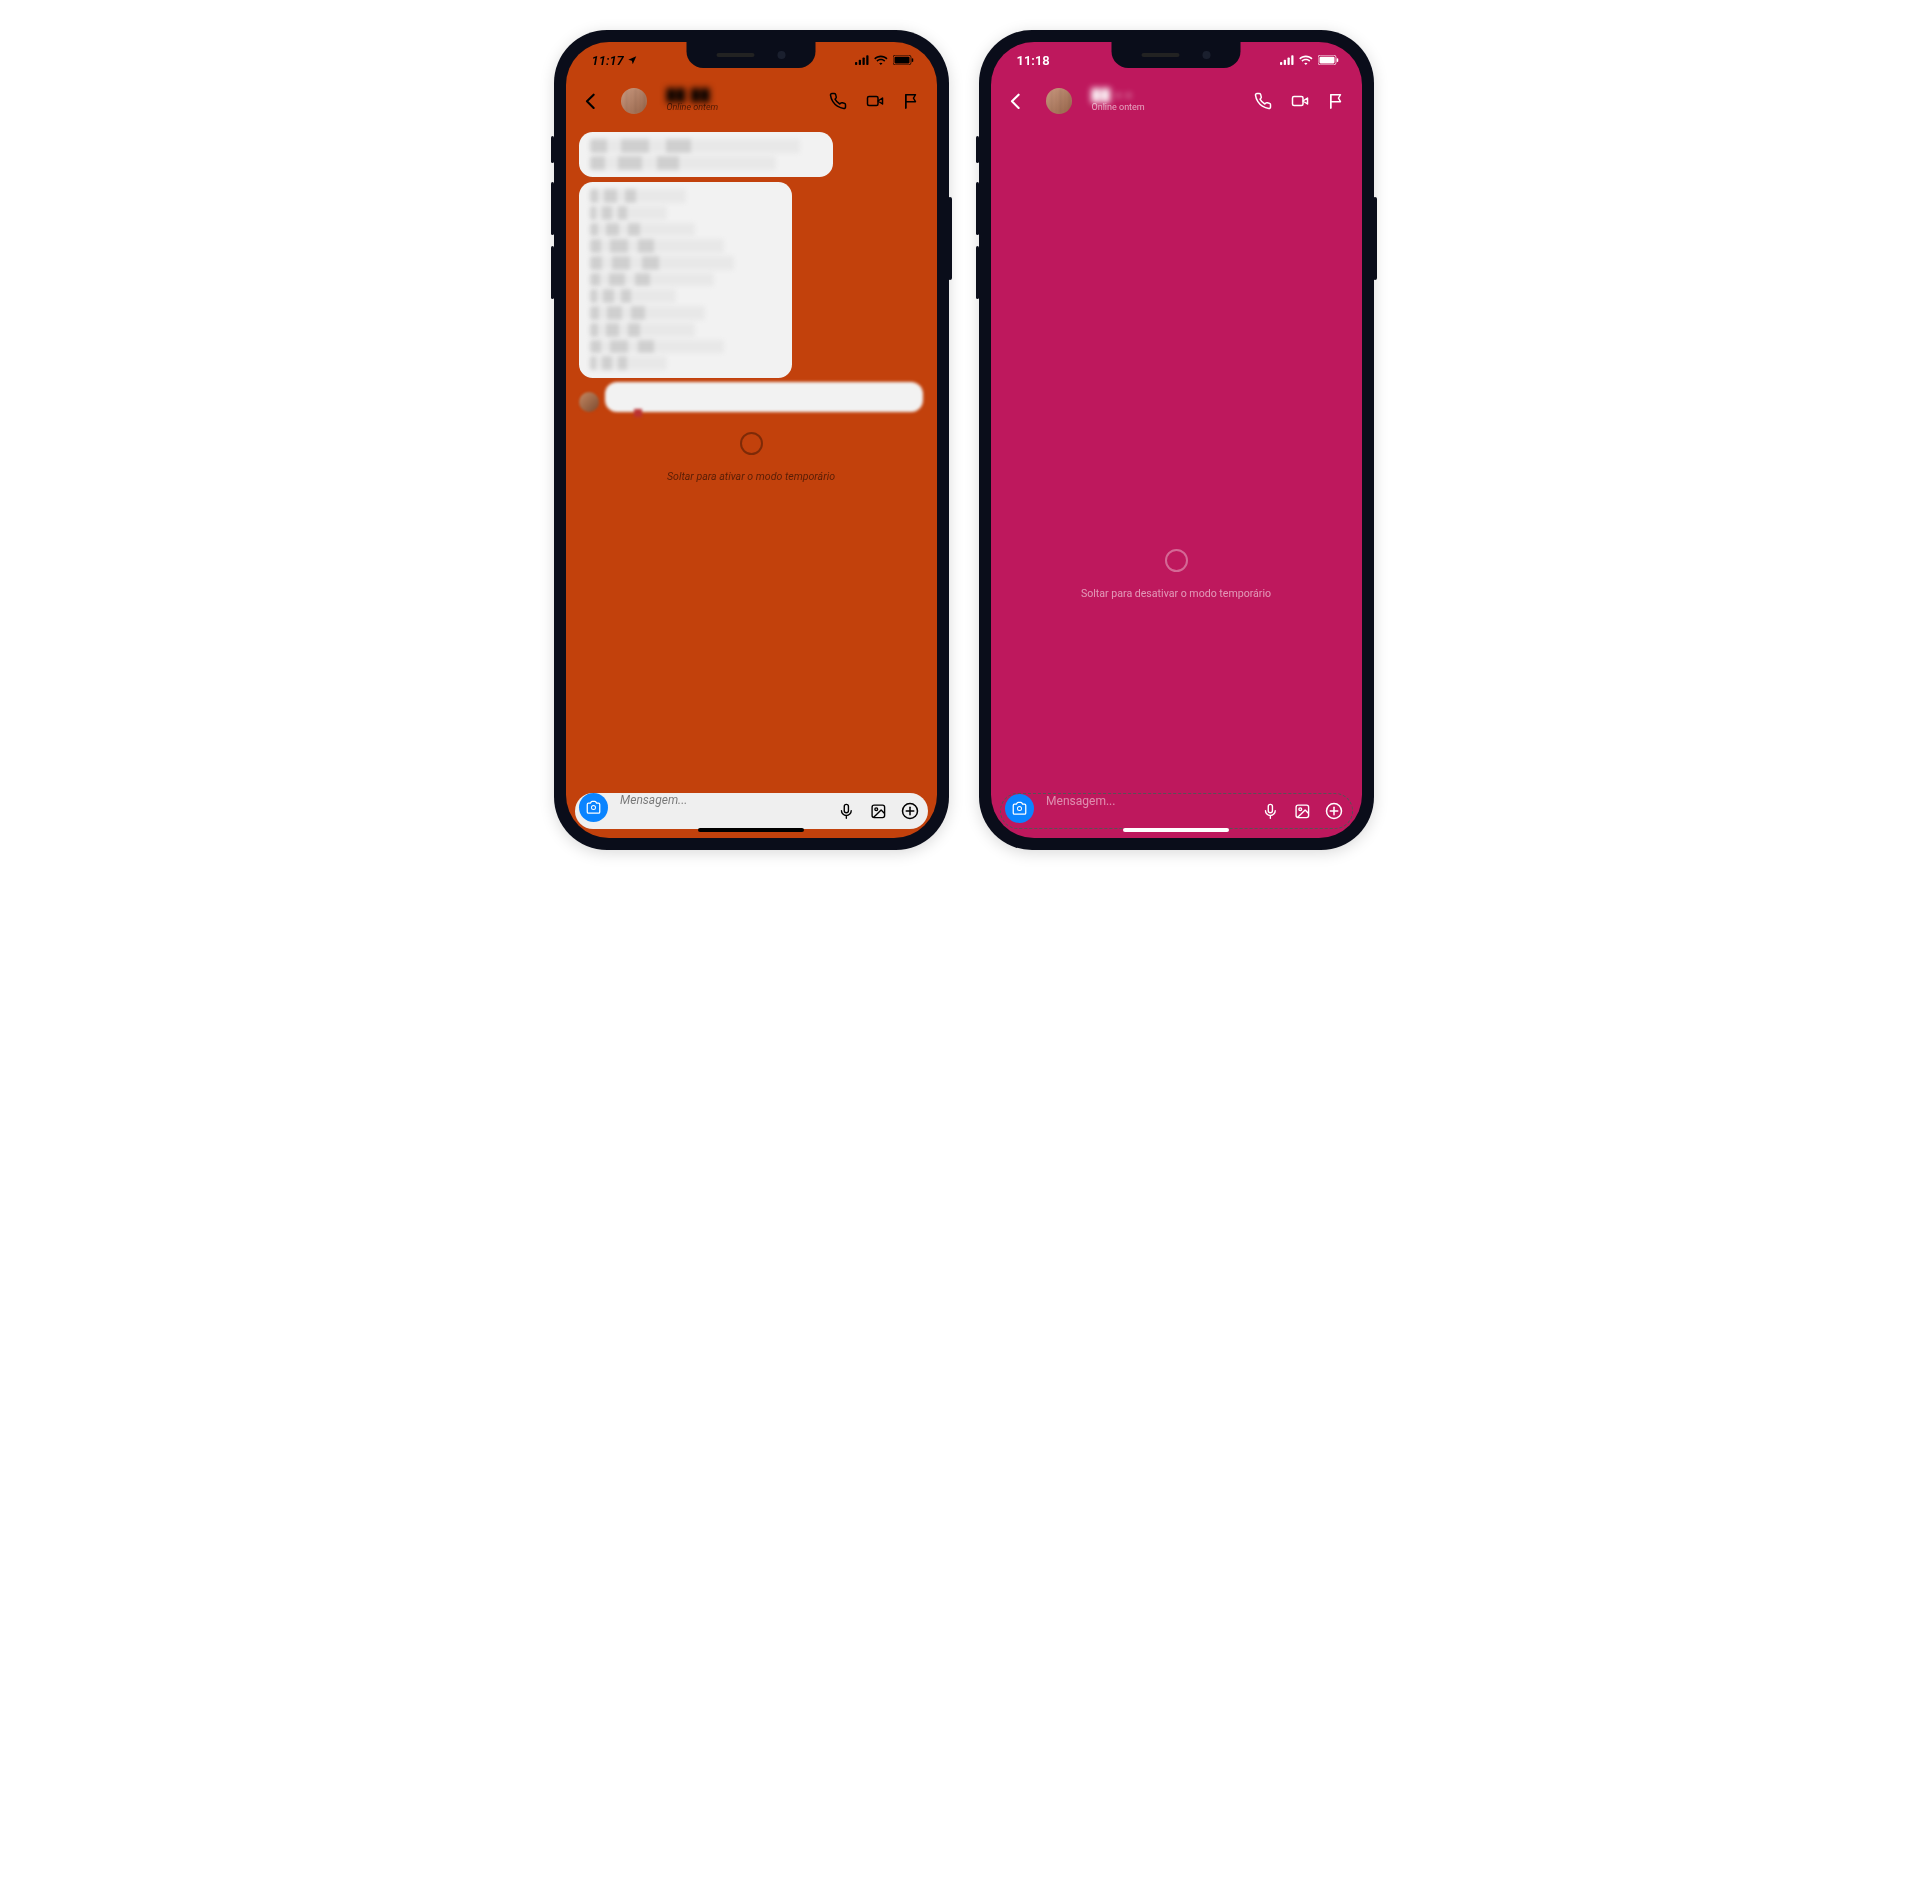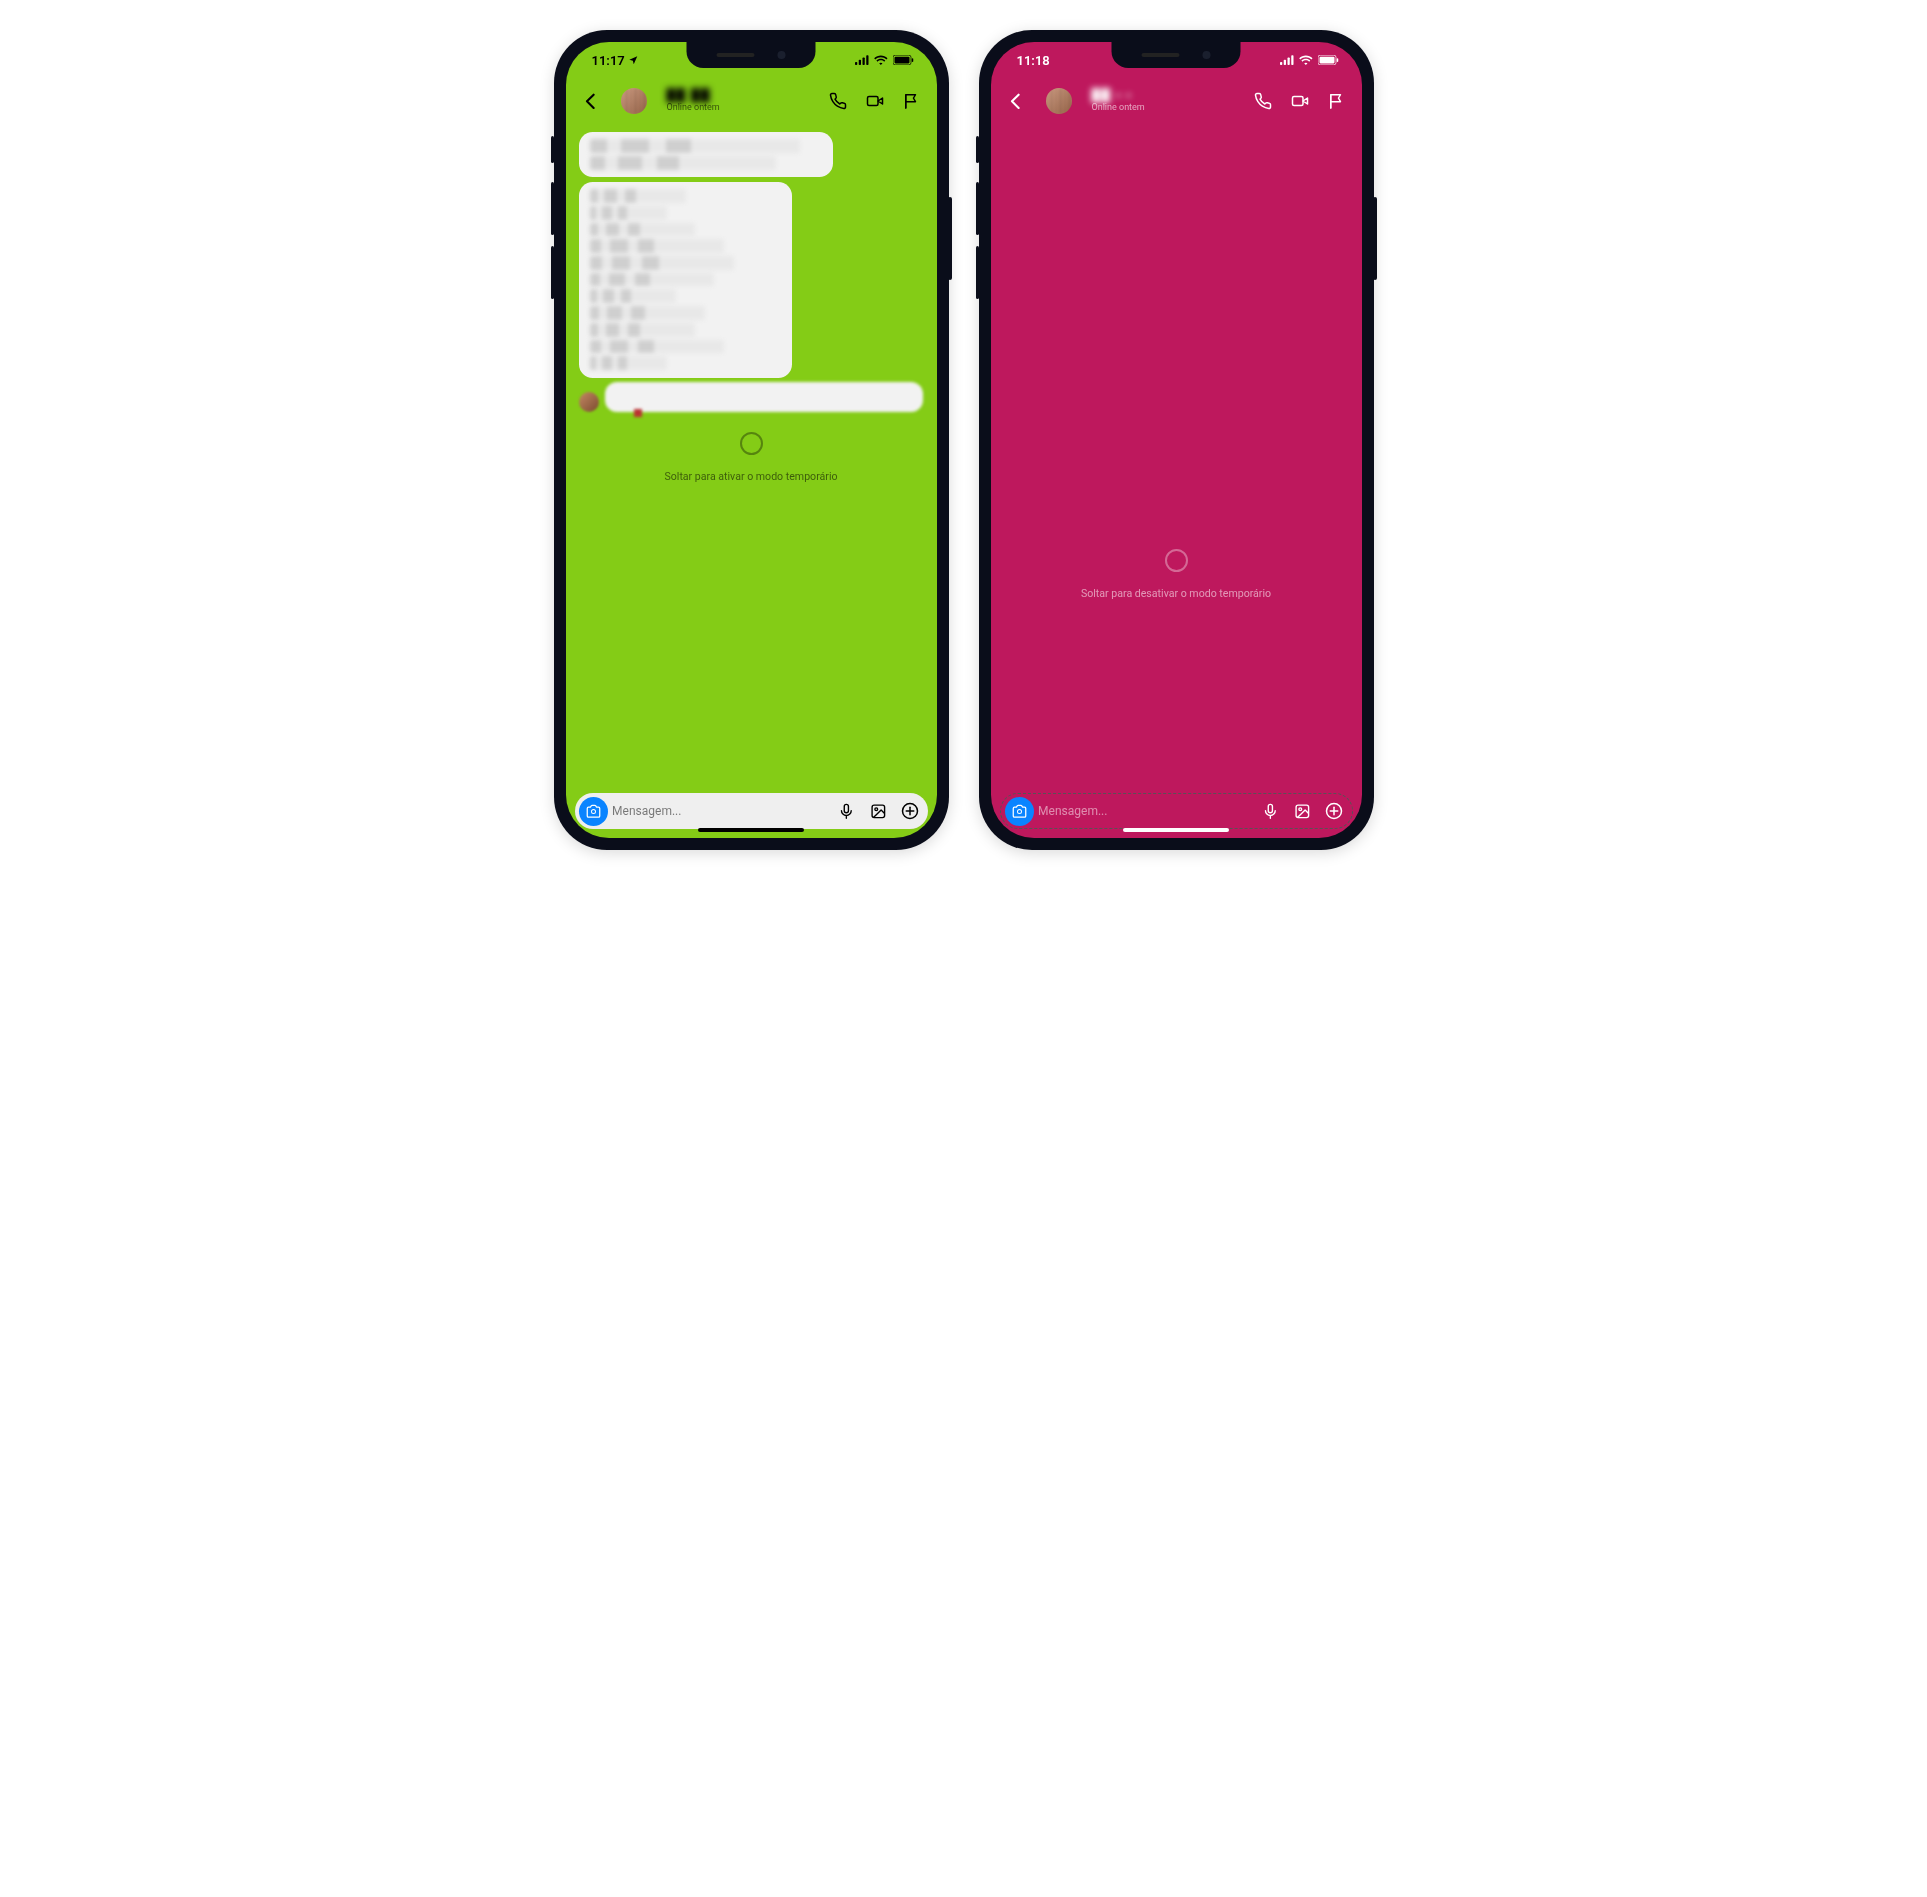--- a/index.html
+++ b/index.html
@@ -23,21 +23,21 @@
   }
   .screen {
     width: 100%;
     height: 100%;
     border-radius: 43px;
     overflow: hidden;
     position: relative;
     display: flex;
     flex-direction: column;
   }
-  .light .screen { background: #84cc16; color: #000; }
+  .light .screen { background: #c2410c; color: #000; font-style: italic; }
   .dark  .screen { background: #be185d; color: #fff; }
 
   
   .notch {
     position: absolute;
     top: 0; left: 50%;
     transform: translateX(-50%);
     width: 129px; height: 26px;
     background: #0a0d1a;
     border-bottom-left-radius: 16.7px;
@@ -124,21 +124,21 @@
     width:23px; height:23px; border-radius:50%;
     border: 2.3px solid currentColor; opacity:.35;
   }
   .hint { font-size:10.6px; opacity:.55; text-align:center; }
 
   
   .composer {
     margin: 9px;
     height: 36px;
     border-radius: 20px;
-    display:flex; align-items:center; gap:4px;
+    display:flex; gap:12px;
     padding: 0 7.6px 0 4.6px;
   }
   .light .composer { background:#efefef; }
   .dark  .composer { background:transparent; border:1.1px dashed #555; }
   .cam-btn {
     width:29px; height:29px; border-radius:50%;
     background:#0a84ff; display:flex; align-items:center; justify-content:center;
   }
   .msg-input {
     flex:1; font-size:12px; opacity:.5;

